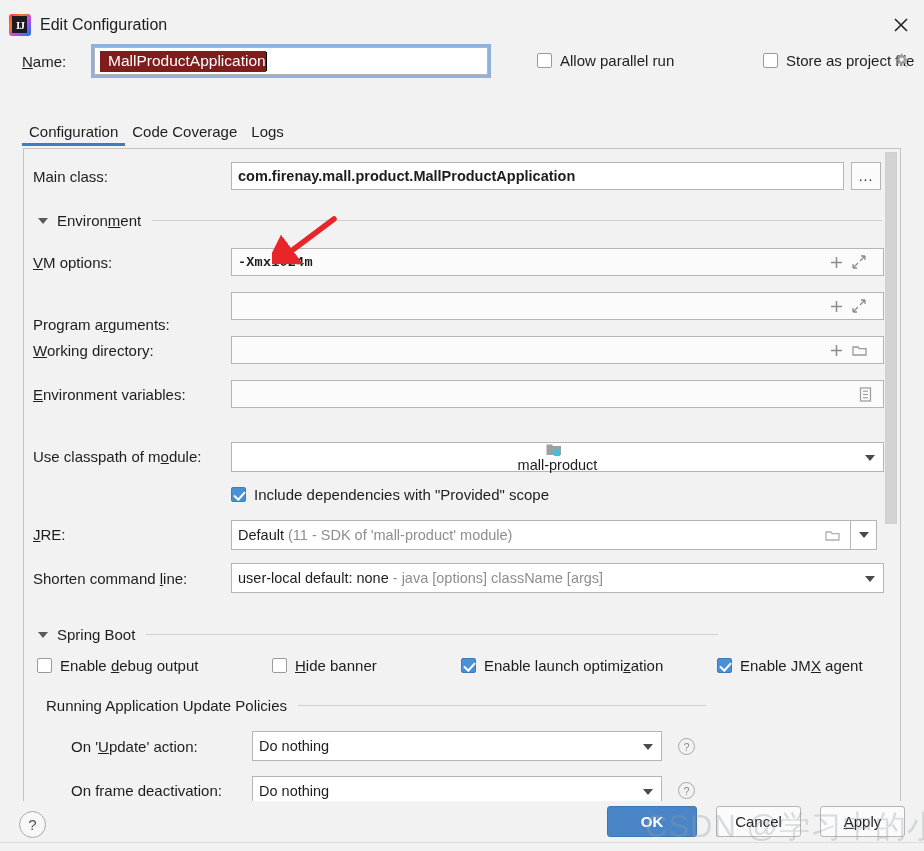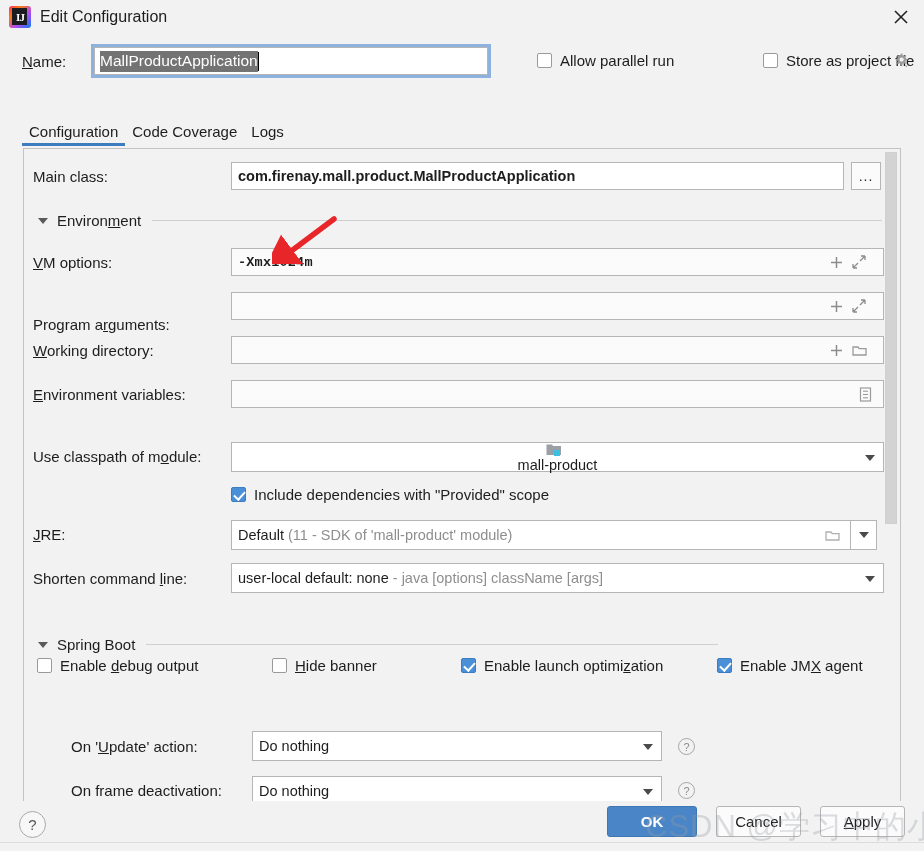--- a/index.html
+++ b/index.html
@@ -15,21 +15,21 @@
   }
   .dialog {
     position: relative;
     width: 924px; height: 851px;
     background: #f2f2f2;
     overflow: hidden;
   }
 
   
   .titlebar {
-    position: absolute; left: 0; top: 0;
+    position: absolute; left: 0; top: 8px;
     width: 924px; height: 34px;
     background: #f2f2f2;
     display: flex; align-items: center;
   }
   .ij-logo {
     width: 22px; height: 22px;
     margin-left: 9px; margin-right: 9px;
     position: relative; flex: none;
     border-radius: 3px;
     background:
@@ -82,24 +82,24 @@
   }
   .name-field {
     width: 100%; height: 100%;
     background: #ffffff;
     border: 1px solid #b5b5b5;
     display: flex; align-items: center;
     padding-left: 5px;
     overflow: hidden;
   }
   .name-sel {
-    background: #737373;
+    background: #7f1d1d;
     color: #ffffff;
     font-size: 15.5px;
-    padding: 1px 0 2px 0;
+    padding: 1px 0 2px 8px;
     white-space: nowrap;
   }
   .caret {
     width: 1px; height: 19px;
     background: #000;
     margin-left: 0px;
   }
 
   .top-check {
     position: absolute; top: 52px;
@@ -515,21 +515,21 @@
     <div class="combo-split-arrow" style="left:827px; top:371px;">
       <i></i>
     </div>
 
     <span class="lbl row" style="left:9px; top:421px;">Shorten command <span class="u">l</span>ine:</span>
     <div class="combo" style="left:207px; top:414px; width:653px;">
       <span class="val"><span>user-local default: none</span> <span class="sub">- java [options] className [args]</span></span>
       <span class="arrow"></span>
     </div>
 
-    <div class="sect" style="left:14px; top:477px; width:680px;margin-top:10px;">
+    <div class="sect" style="left:14px; top:477px; width:680px;">
       <span class="tri"></span>
       <span class="sect-title">Spring Boot</span>
       <span class="sect-line"></span>
     </div>
 
     <div class="ckrow" style="left:13px; top:508px;">
       <span class="cbox"></span>
       <span>Enable <span class="u">d</span>ebug output</span>
     </div>
     <div class="ckrow" style="left:248px; top:508px;">
@@ -538,20 +538,24 @@
     </div>
     <div class="ckrow" style="left:437px; top:508px;">
       <span class="cbox checked"></span>
       <span>Enable launch optimi<span class="u">z</span>ation</span>
     </div>
     <div class="ckrow" style="left:693px; top:508px;">
       <span class="cbox checked"></span>
       <span>Enable JM<span class="u">X</span> agent</span>
     </div>
 
+    <div class="sect" style="left:22px; top:548px; width:660px;">
+      <span class="sect-title">Running Application Update Policies</span>
+      <span class="sect-line"></span>
+    </div>
 
     <span class="lbl row" style="left:47px; top:589px;">On '<span class="u">U</span>pdate' action:</span>
     <div class="combo" style="left:228px; top:582px; width:410px;">
       <span class="val">Do nothing</span>
       <span class="arrow"></span>
     </div>
     <div class="helpq" style="left:654px; top:589px;">?</div>
 
     <span class="lbl row" style="left:47px; top:633px;">On frame deactivation:</span>
     <div class="combo" style="left:228px; top:627px; width:410px;">

